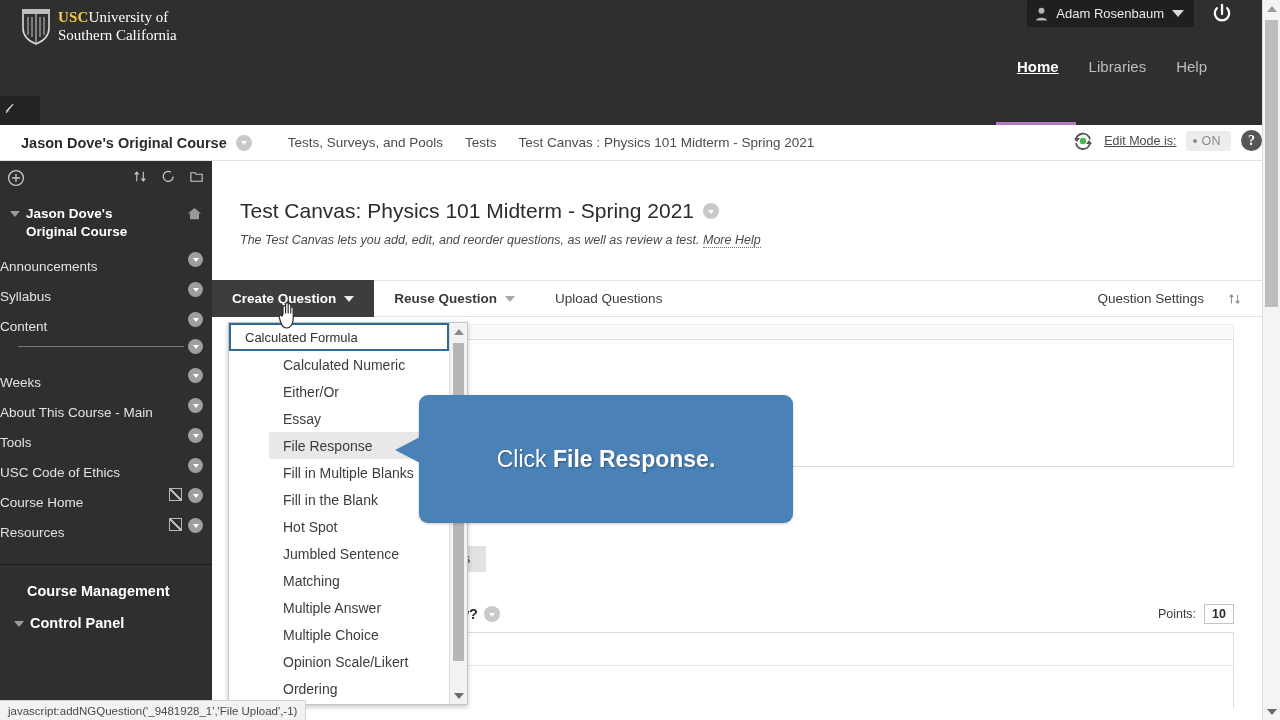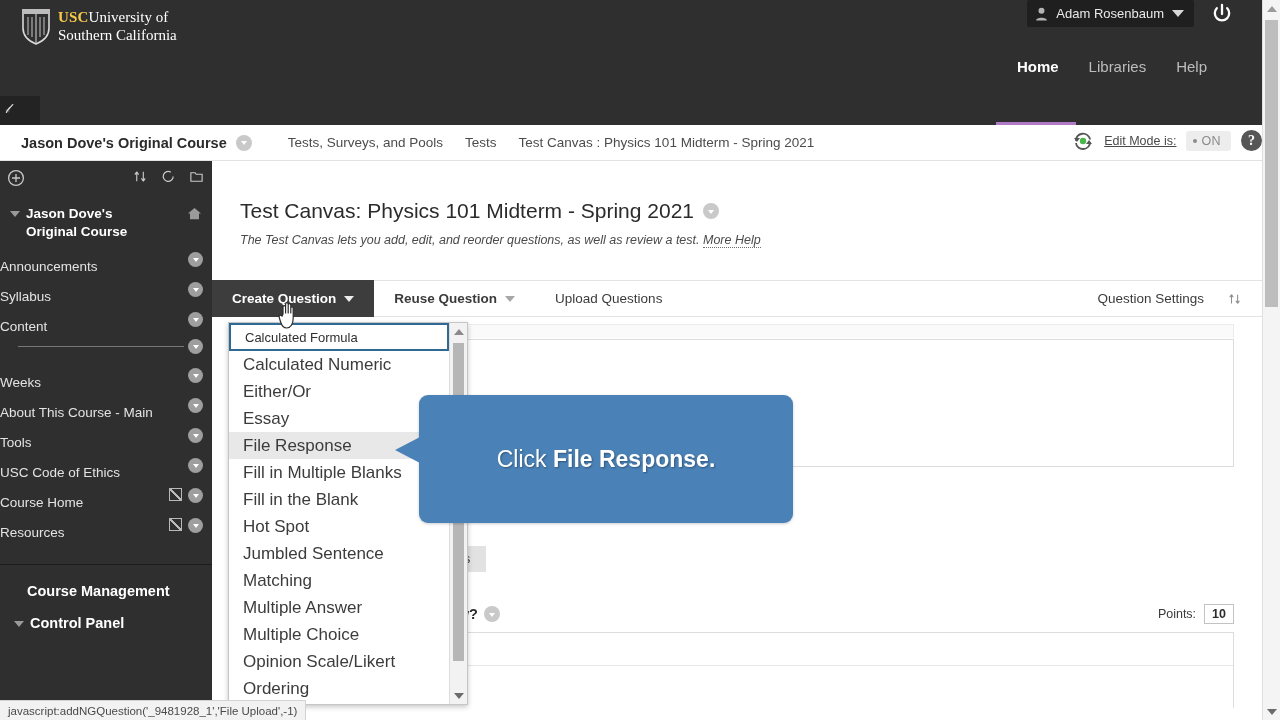--- a/index.html
+++ b/index.html
@@ -34,21 +34,21 @@
   .user-name { color: #e9e9e9; font-size: 13px; flex: 1; }
   .user-caret { width: 0; height: 0; border-left: 6px solid transparent; border-right: 6px solid transparent; border-top: 7px solid #d9d9d9; }
 
   .power-btn { position: absolute; right: 28px; top: 2px; width: 24px; height: 24px; }
 
   .global-tabs {
     position: absolute; right: 55px; top: 58px;
     display: flex; align-items: flex-end; gap: 30px;
   }
   .global-tab { font-size: 15px; color: #bdbdbd; padding-bottom: 2px; }
-  .global-tab.active { color: #ffffff; font-weight: bold; }
+  .global-tab.active { color: #ffffff; font-weight: bold; text-decoration: underline; }
   .tab-underline {
     position: absolute; left: 996px; top: 122px; width: 80px; height: 4px;
     background: #b07bc4;
   }
 
   .attach-strip { position: absolute; left: 0; top: 96px; width: 40px; height: 29px; background: #232323; }
   .attach-icon { position: absolute; left: 5px; top: 101px; font-size: 13px; color: #e2e2e2; font-family: "Liberation Serif", serif; font-style: italic;}
 
   
   .crumb-bar {
@@ -172,21 +172,21 @@
 
   
   .dropdown {
     position: absolute; left: 16px; top: 161px; width: 240px; height: 383px;
     background: #ffffff; border: 1px solid #c6c6c6; z-index: 40;
     box-shadow: 0 2px 5px rgba(0,0,0,.22);
   }
   .dd-list { position: absolute; left: 0; top: 0; right: 18px; bottom: 0; overflow: hidden; }
   .dd-item {
     height: 27px; display: flex; align-items: center; padding-left: 14px;
-    font-size: 17px; color: #3c3c3c;
+    font-size: 14px; color: #3c3c3c; margin-left: 40px;
   }
   .dd-item.selected {
     border: 2px solid #2f6a94; height: 28px; font-size: 13px; color: #303030; margin: 0 0 0 0;
   }
   .dd-item.hovered { background: #e8e8e8; }
   .dd-scroll {
     position: absolute; right: 0; top: 0; width: 18px; bottom: 0; background: #f2f2f2;
     border-left: 1px solid #dcdcdc;
   }
   .dd-arrow { height: 17px; display: flex; align-items: center; justify-content: center; }

